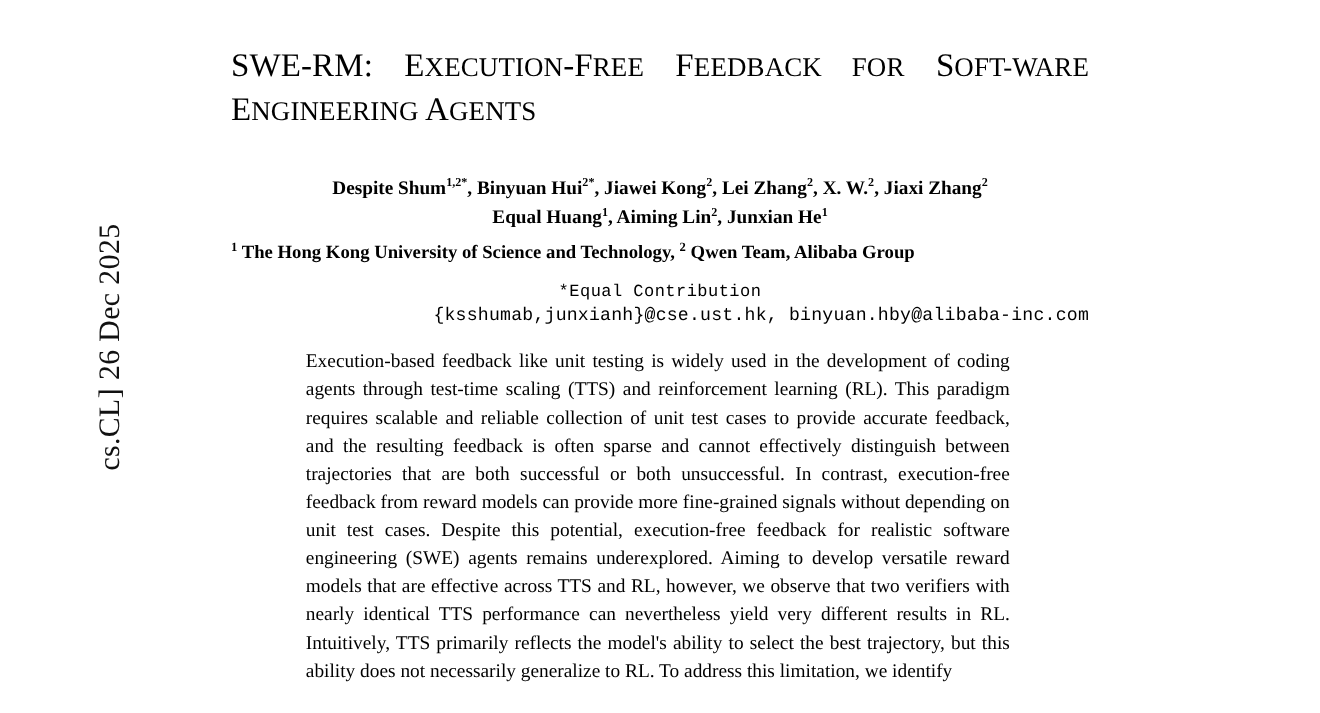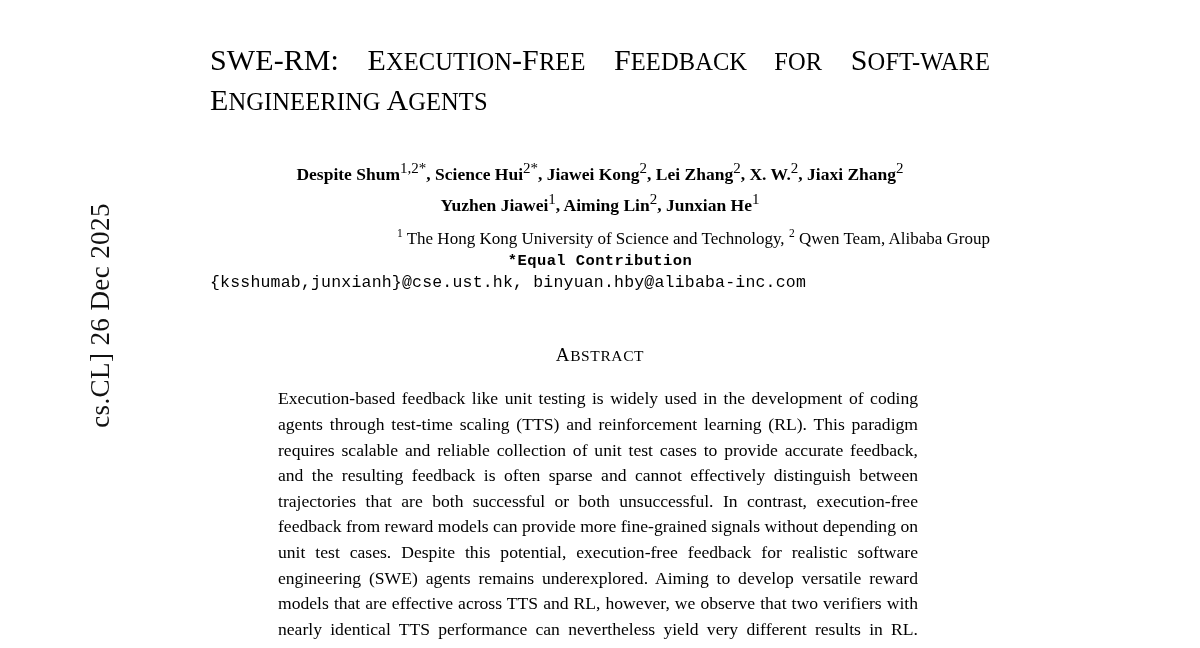--- a/index.html
+++ b/index.html
@@ -66,42 +66,41 @@
   .title .smallcaps-big { font-size: 30px; }
   .title .sc { font-size: 24.5px; }
 
   .authors {
     margin-top: 38px;
     text-align: center;
     font-size: 17.5px;
     font-weight: bold;
     line-height: 1.55;
   }
-  .authors sup { font-weight: normal; font-size: 15px; vertical-align: super; margin-top: 22px; }
+  .authors sup { font-weight: bold; font-size: 11px; vertical-align: super; margin-top: 22px; }
 
   .affil {
     margin-top: 6px;
-    text-align: right;
+    text-align: left;
     font-size: 17px;
     line-height: 1.45;
-    font-weight: normal;
+    font-weight: bold;
   }
   .affil sup { font-size: 11.5px; vertical-align: super; }
 
   .equal {
-    margin-top: 1px;
+    margin-top: 13px;
     text-align: center;
     font-family: "Liberation Mono", monospace;
     font-size: 15.5px;
     letter-spacing: 0.4px;
-    font-weight: bold;
   }
   .emails {
     margin-top: 3px;
-    text-align: left;
+    text-align: right;
     font-family: "Liberation Mono", monospace;
     font-size: 16.5px;
     letter-spacing: 0.2px;
   }
 
   .abstract-heading {
     margin-top: 52px;
     text-align: center;
     font-size: 19px;
     letter-spacing: 0.6px;
@@ -129,33 +128,32 @@
 
 <div class="page">
   <div class="paper-body">
 
     <h1 class="title">
       <span class="smallcaps-big">SWE-RM: E</span><span class="sc">XECUTION</span><span class="smallcaps-big">-F</span><span class="sc">REE</span><span class="smallcaps-big"> F</span><span class="sc">EEDBACK</span><span class="sc"> FOR</span><span class="smallcaps-big"> S</span><span class="sc">OFT</span><span class="sc">-</span><span class="sc">WARE</span><span class="smallcaps-big"> E</span><span class="sc">NGINEERING</span><span class="smallcaps-big"> A</span><span class="sc">GENTS</span>
     </h1>
 
     <div class="authors">
       <div>
-        <span>Despite Shum</span><sup>1,2*</sup><span>, Science Hui</span><sup>2*</sup><span>, Jiawei Kong</span><sup>2</sup><span>, Lei Zhang</span><sup>2</sup><span>, X. W.</span><sup>2</sup><span>, Jiaxi Zhang</span><sup>2</sup>
+        <span>Despite Shum</span><sup>1,2*</sup><span>, Binyuan Hui</span><sup>2*</sup><span>, Jiawei Kong</span><sup>2</sup><span>, Lei Zhang</span><sup>2</sup><span>, X. W.</span><sup>2</sup><span>, Jiaxi Zhang</span><sup>2</sup>
       </div>
       <div>
-        <span>Yuzhen Jiawei</span><sup>1</sup><span>, Aiming Lin</span><sup>2</sup><span>, Junxian He</span><sup>1</sup>
+        <span>Equal Huang</span><sup>1</sup><span>, Aiming Lin</span><sup>2</sup><span>, Junxian He</span><sup>1</sup>
       </div>
     </div>
 
     <div class="affil">
       <sup>1</sup><span> The Hong Kong University of Science and Technology, </span><sup>2</sup><span> Qwen Team, Alibaba Group</span>
     </div>
 
     <div class="equal">*Equal Contribution</div>
 
     <div class="emails">{ksshumab,junxianh}@cse.ust.hk, binyuan.hby@alibaba-inc.com</div>
 
-    <div class="abstract-heading"><span>A</span><span class="sc">BSTRACT</span></div>
 
     <div class="abstract-body">Execution-based feedback like unit testing is widely used in the development of coding agents through test-time scaling (TTS) and reinforcement learning (RL). This paradigm requires scalable and reliable collection of unit test cases to provide accurate feedback, and the resulting feedback is often sparse and cannot effectively distinguish between trajectories that are both successful or both unsuccessful. In contrast, execution-free feedback from reward models can provide more fine-grained signals without depending on unit test cases. Despite this potential, execution-free feedback for realistic software engineering (SWE) agents remains underexplored. Aiming to develop versatile reward models that are effective across TTS and RL, however, we observe that two verifiers with nearly identical TTS performance can nevertheless yield very different results in RL. Intuitively, TTS primarily reflects the model's ability to select the best trajectory, but this ability does not necessarily generalize to RL. To address this limitation, we identify</div>
 
   </div>
 </div>
 
 </body></html>

